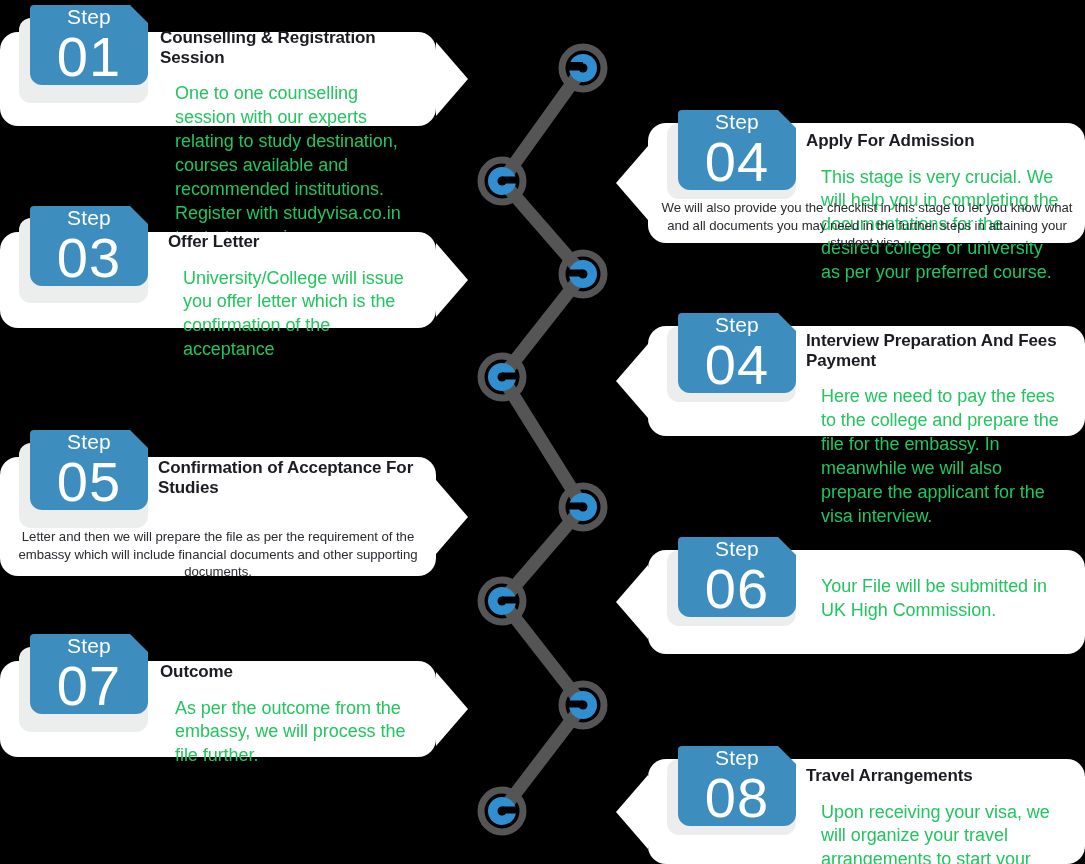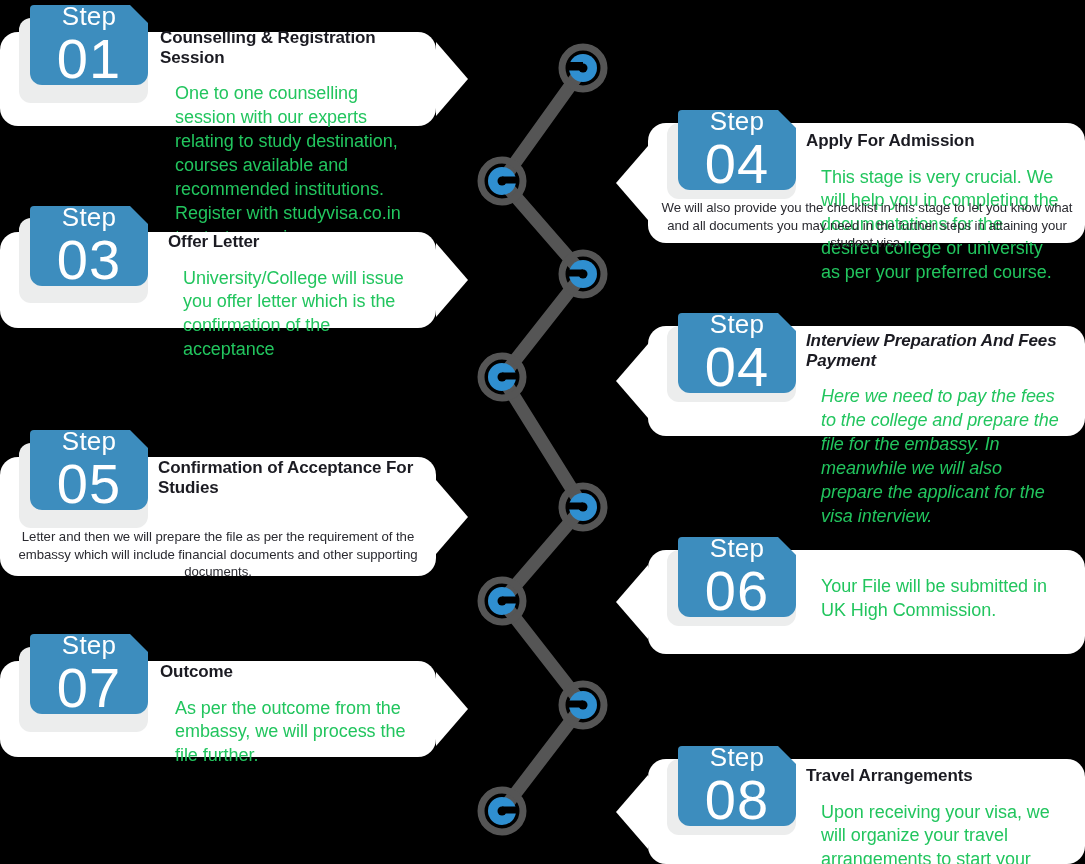--- a/index.html
+++ b/index.html
@@ -52,21 +52,21 @@
     background:#3d8dbe;
     border-bottom-left-radius:12px;
     border-bottom-right-radius:12px;
     border-top-left-radius:4px;
     -webkit-clip-path:polygon(0 0, calc(100% - 18px) 0, 100% 18px, 100% 100%, 0 100%);
     clip-path:polygon(0 0, calc(100% - 18px) 0, 100% 18px, 100% 100%, 0 100%);
     color:#ffffff;text-align:center;
     display:flex;flex-direction:column;align-items:center;justify-content:center;
     line-height:1;
   }
-  .badge .b-word{font-size:26px;font-weight:400;letter-spacing:.2px;margin-bottom:2px;}
+  .badge .b-word{font-size:21px;font-weight:400;letter-spacing:.2px;margin-bottom:2px;}
   .badge .b-num{font-size:56px;font-weight:400;letter-spacing:1px;}
 
   
   .txt{position:absolute;box-sizing:border-box;}
   .s-title{
     color:#1b1b22;font-weight:700;font-size:17px;line-height:1.15;
     letter-spacing:-.1px;margin:0 0 4px 0;
   }
   .s-body{
     color:#22c55e;font-weight:400;font-size:18px;line-height:1.33;
@@ -193,21 +193,21 @@
 
   <div class="step right">
     <div class="card" style="left:648px;top:326px;width:437px;height:110px;">
       <div class="card-arrow"></div>
     </div>
     <div class="badge-shadow" style="left:667px;top:326px;width:129px;height:76px;"></div>
     <div class="badge" style="left:678px;top:313px;width:118px;height:80px;">
       <span class="b-word">Step</span>
       <span class="b-num">04</span>
     </div>
-    <div class="txt" style="left:806px;top:331px;width:272px;font-style:italic;">
+    <div class="txt" style="left:806px;top:331px;width:272px;">
       <p class="s-title">Interview Preparation And Fees Payment</p>
       <p class="s-body">Here we need to pay the fees to the college and prepare the file for the embassy. In meanwhile we will also prepare the applicant for the visa interview.</p>
     </div>
   </div>
 
   <div class="step left">
     <div class="card" style="left:0px;top:457px;width:436px;height:119px;">
       <div class="card-arrow"></div>
     </div>
     <div class="badge-shadow" style="left:19px;top:443px;width:129px;height:85px;"></div>

